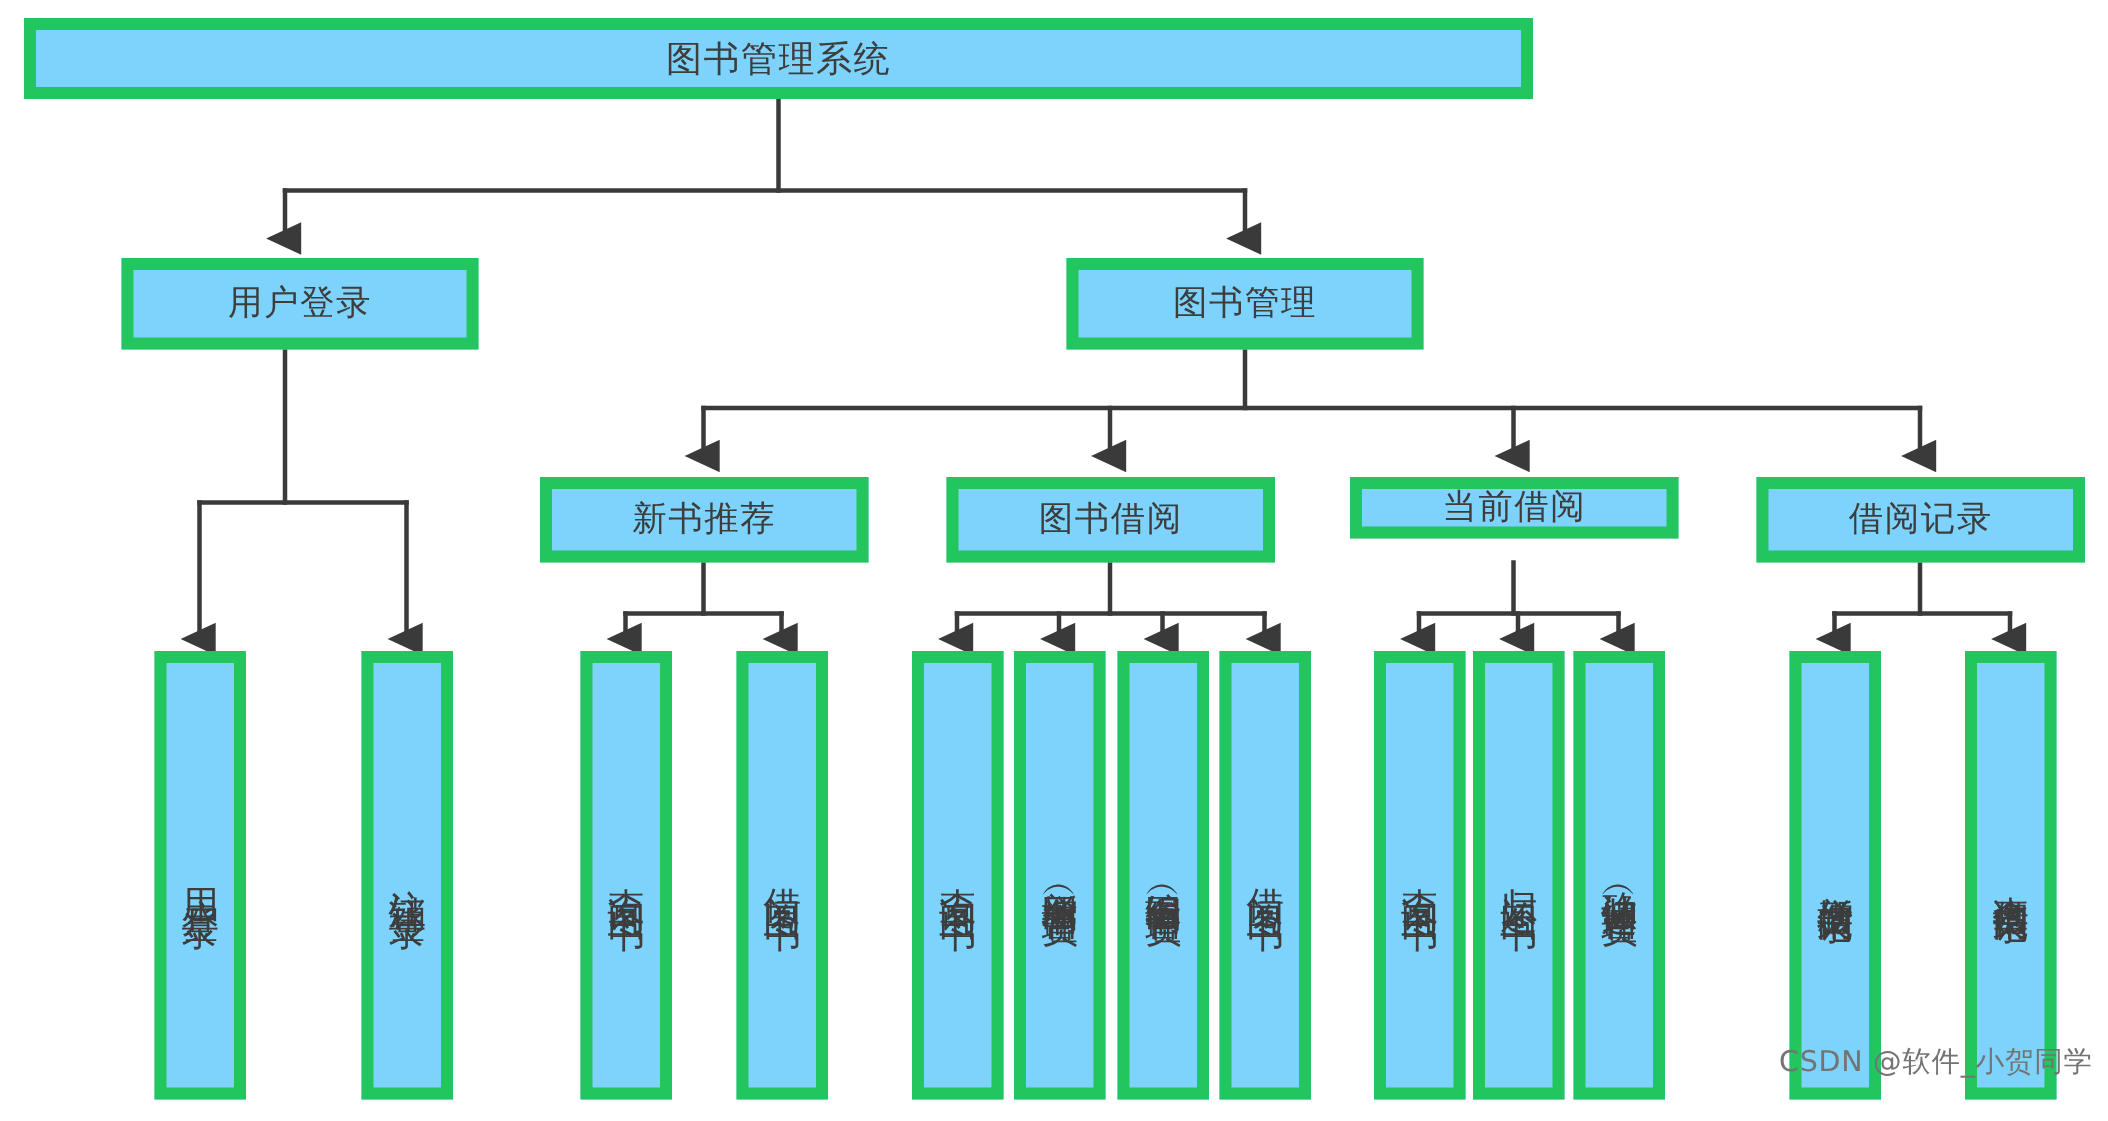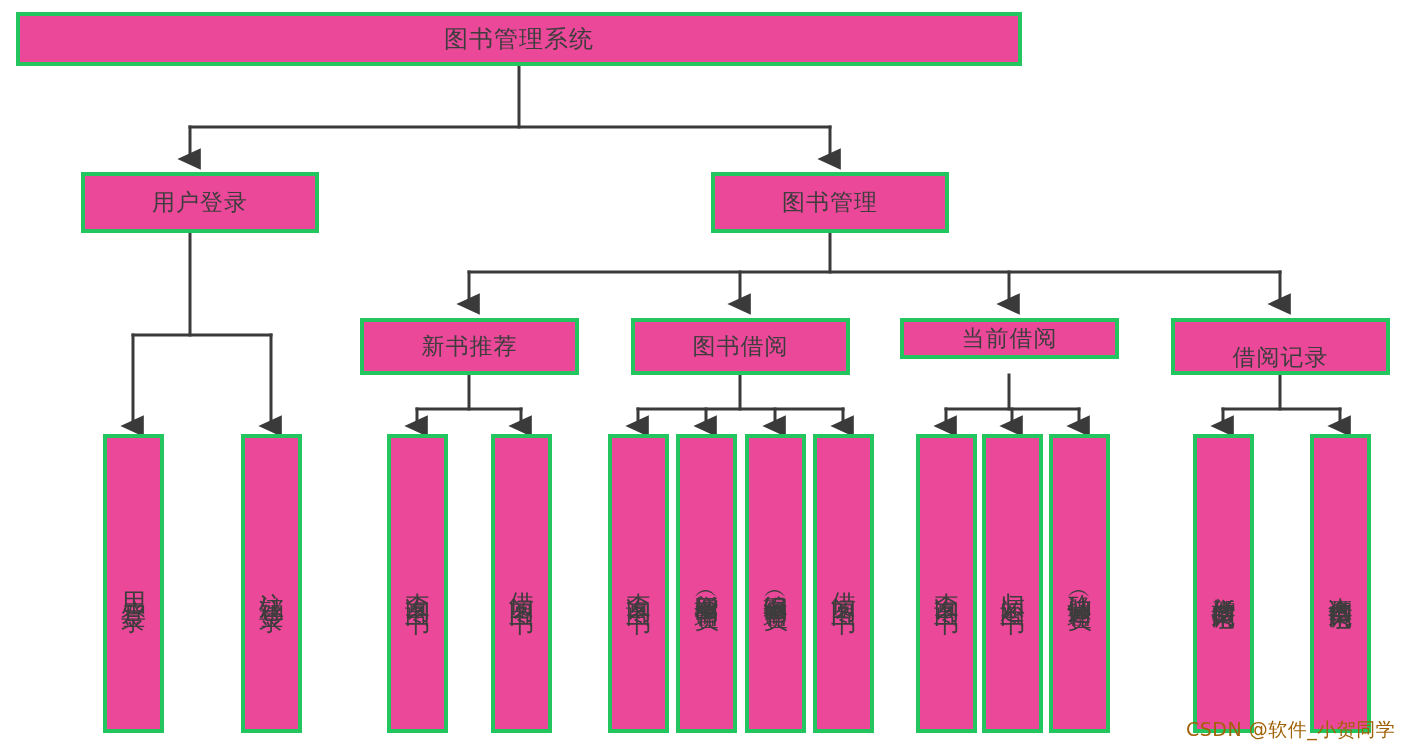--- a/index.html
+++ b/index.html
@@ -22,22 +22,22 @@
     position: absolute;
     left: 0;
     top: 0;
     width: 1405px;
     height: 747px;
     pointer-events: none;
   }
   .node {
     position: absolute;
     box-sizing: border-box;
-    background: #ec4899;
-    border: 4px solid #22c55e;
+    background: #7dd3fc;
+    border: 8px solid #22c55e;
     display: flex;
     align-items: center;
     justify-content: center;
     color: #3d3d3d;
   }
   .node .label {
     display: block;
     text-align: center;
     line-height: 1.12;
     white-space: nowrap;
@@ -63,23 +63,23 @@
     letter-spacing: 6px;
     white-space: nowrap;
   }
   .node.v-node.tight .label {
     font-size: 24px;
     letter-spacing: 2px;
   }
   .watermark {
     position: absolute;
     left: 1186px;
-    top: 717px;
+    top: 695px;
     font-size: 19px;
-    color: #a16207;
+    color: #737373;
     letter-spacing: 0.5px;
     white-space: nowrap;
     font-family: "DejaVu Sans", "Liberation Sans", sans-serif;
   }
 </style>
 </head>
 <body>
 
 <div id="diagram-root">
 
@@ -146,21 +146,21 @@
 
   <div class="node h-node" style="left:360px; top:318px; width:219px; height:57px;">
     <span class="label">新书推荐</span>
   </div>
   <div class="node h-node" style="left:631px; top:318px; width:219px; height:57px;align-items:center;">
     <span class="label">图书借阅</span>
   </div>
   <div class="node h-node" style="left:900px; top:318px; width:219px; height:41px;">
     <span class="label">当前借阅</span>
   </div>
-  <div class="node h-node" style="left:1171px; top:318px; width:219px; height:57px;align-items:flex-end;">
+  <div class="node h-node" style="left:1171px; top:318px; width:219px; height:57px;">
     <span class="label">借阅记录</span>
   </div>
 
   <div class="node v-node" style="left:103px; top:434px; width:61px; height:299px;">
     <span class="label">用户登录</span>
   </div>
   <div class="node v-node" style="left:241px; top:434px; width:61px; height:299px;">
     <span class="label">注销登录</span>
   </div>
 

